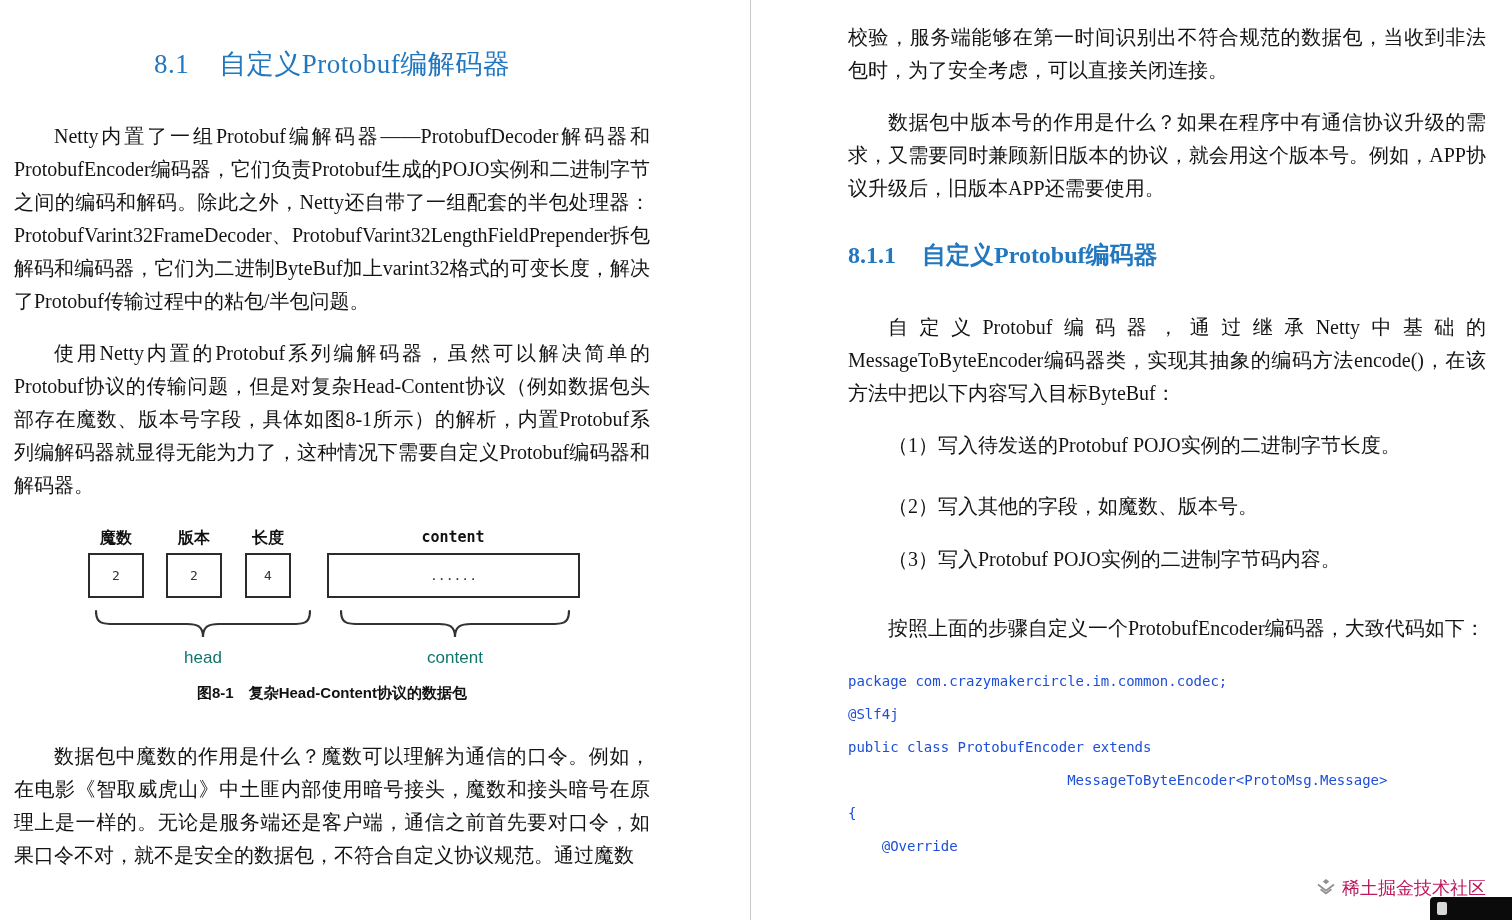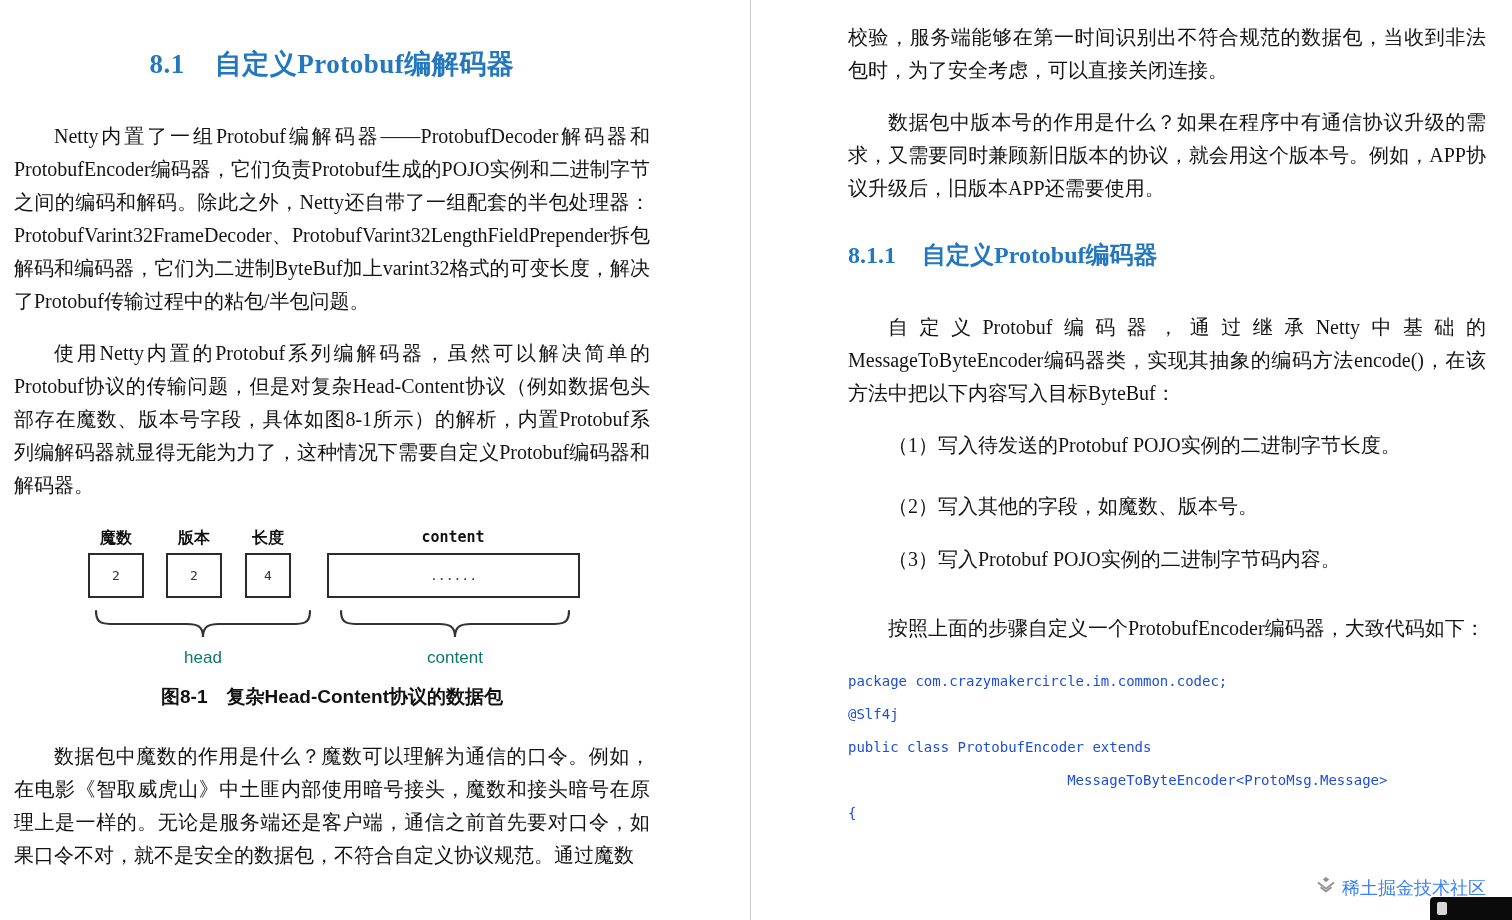--- a/index.html
+++ b/index.html
@@ -28,21 +28,21 @@
   }
   .page-right {
     position: absolute;
     left: 848px; top: 0;
     width: 638px; height: 760px;
   }
   .h-sec {
     text-align: center;
     color: #2277bf;
     font-size: 27px;
-    font-weight: 700;
+    font-weight: 400;
     margin: 46px 0 38px 0;
     letter-spacing: 0.5px;
   }
   .h-sec .h-num { margin-right: 30px; }
   .h-sub {
     color: #2277bf;
     font-size: 24px;
     font-weight: 600;
     margin: 34px 0 40px 0;
   }
@@ -105,41 +105,42 @@
     transform: translateX(-50%);
     white-space: nowrap;
   }
   .fig-caption {
     position: absolute;
     top: 156px;
     width: 100%;
     text-align: center;
     font-family: "Liberation Sans", "DejaVu Sans", sans-serif;
     font-weight: bold;
-    font-size: 19px;
+    font-size: 15px;
     color: #111;
   }
   
   .code-block { margin-top: 20px; }
   .code-line {
     font-family: "DejaVu Sans Mono", "Liberation Mono", monospace;
     font-size: 14px;
     line-height: 33px;
     white-space: pre;
     color: #1d4ed8;
   }
   
   .watermark {
     position: absolute;
     right: 26px; bottom: 20px;
     display: flex;
+    align-items: center;
     gap: 6px;
     font-family: "Liberation Sans", "DejaVu Sans", sans-serif;
     font-size: 18px;
-    color: #3b82f6;
+    color: #be185d;
   }
   .corner-overlay {
     position: absolute;
     right: 0; bottom: 0;
     width: 82px; height: 23px;
     background: #0b0b0b;
     border-radius: 4px 0 0 0;
     display: flex;
     align-items: center;
   }
@@ -210,20 +211,21 @@
     <p class="para indent" style="margin-bottom:36px;">（3）写入Protobuf POJO实例的二进制字节码内容。</p>
 
     <p class="para indent">按照上面的步骤自定义一个ProtobufEncoder编码器，大致代码如下：</p>
 
     <div class="code-block">
       <div class="code-line">package com.crazymakercircle.im.common.codec;</div>
       <div class="code-line">@Slf4j</div>
       <div class="code-line">public class ProtobufEncoder extends</div>
       <div class="code-line">                          MessageToByteEncoder&lt;ProtoMsg.Message&gt;</div>
       <div class="code-line">{</div>
+      <div class="code-line">    @Override</div>
     </div>
   </div>
 
   <div class="watermark">
     <svg width="20" height="20" viewBox="0 0 20 20">
       <polygon points="10,1 13.2,3.6 10,6.2 6.8,3.6" fill="#8f8f8f"></polygon>
       <path d="M2 6.5 L10 12.6 L18 6.5" fill="none" stroke="#8f8f8f" stroke-width="1.8"></path>
       <path d="M4.6 11.2 L10 15.4 L15.4 11.2" fill="none" stroke="#8f8f8f" stroke-width="1.8"></path>
     </svg>
     <span>稀土掘金技术社区</span>

